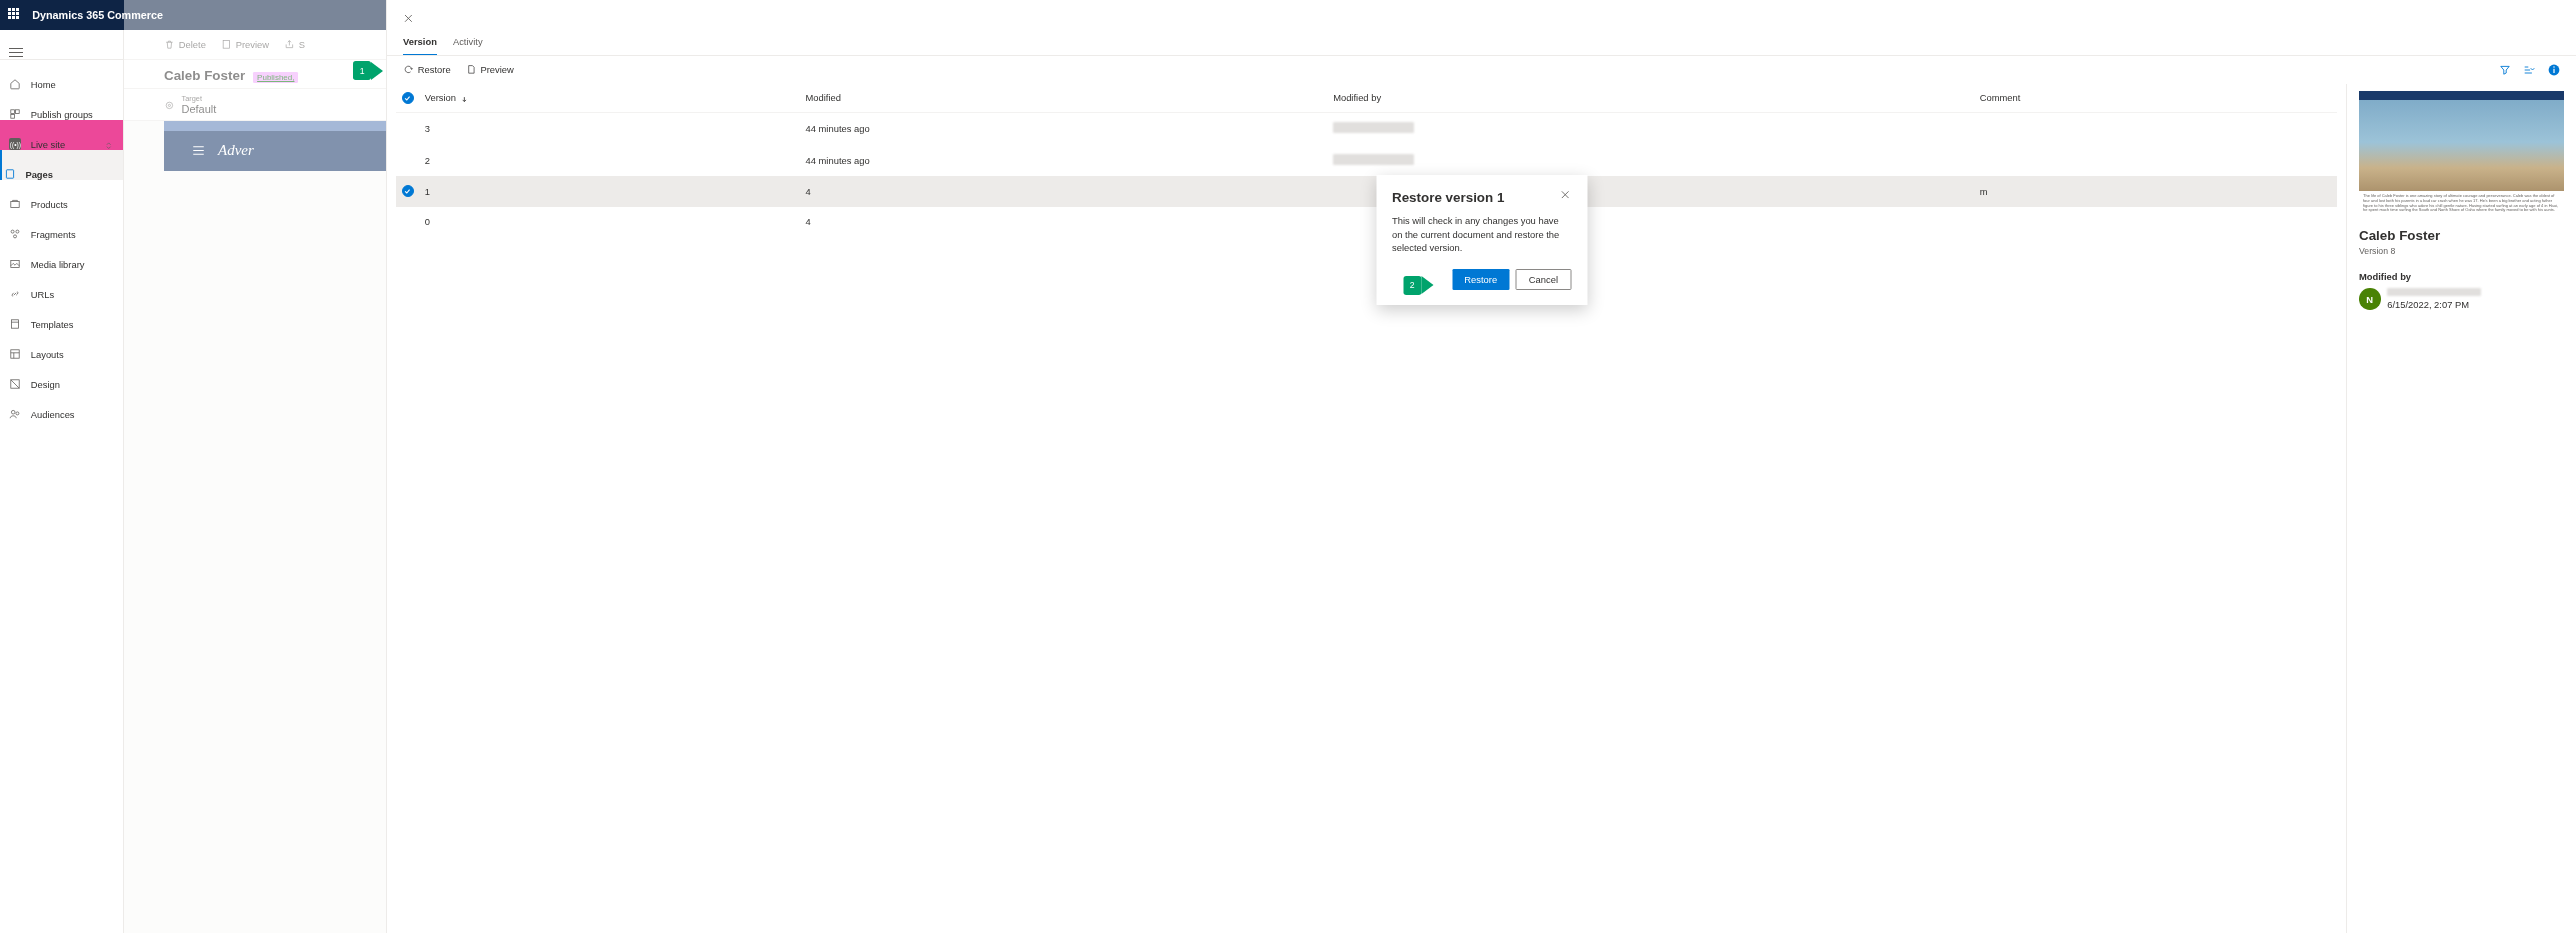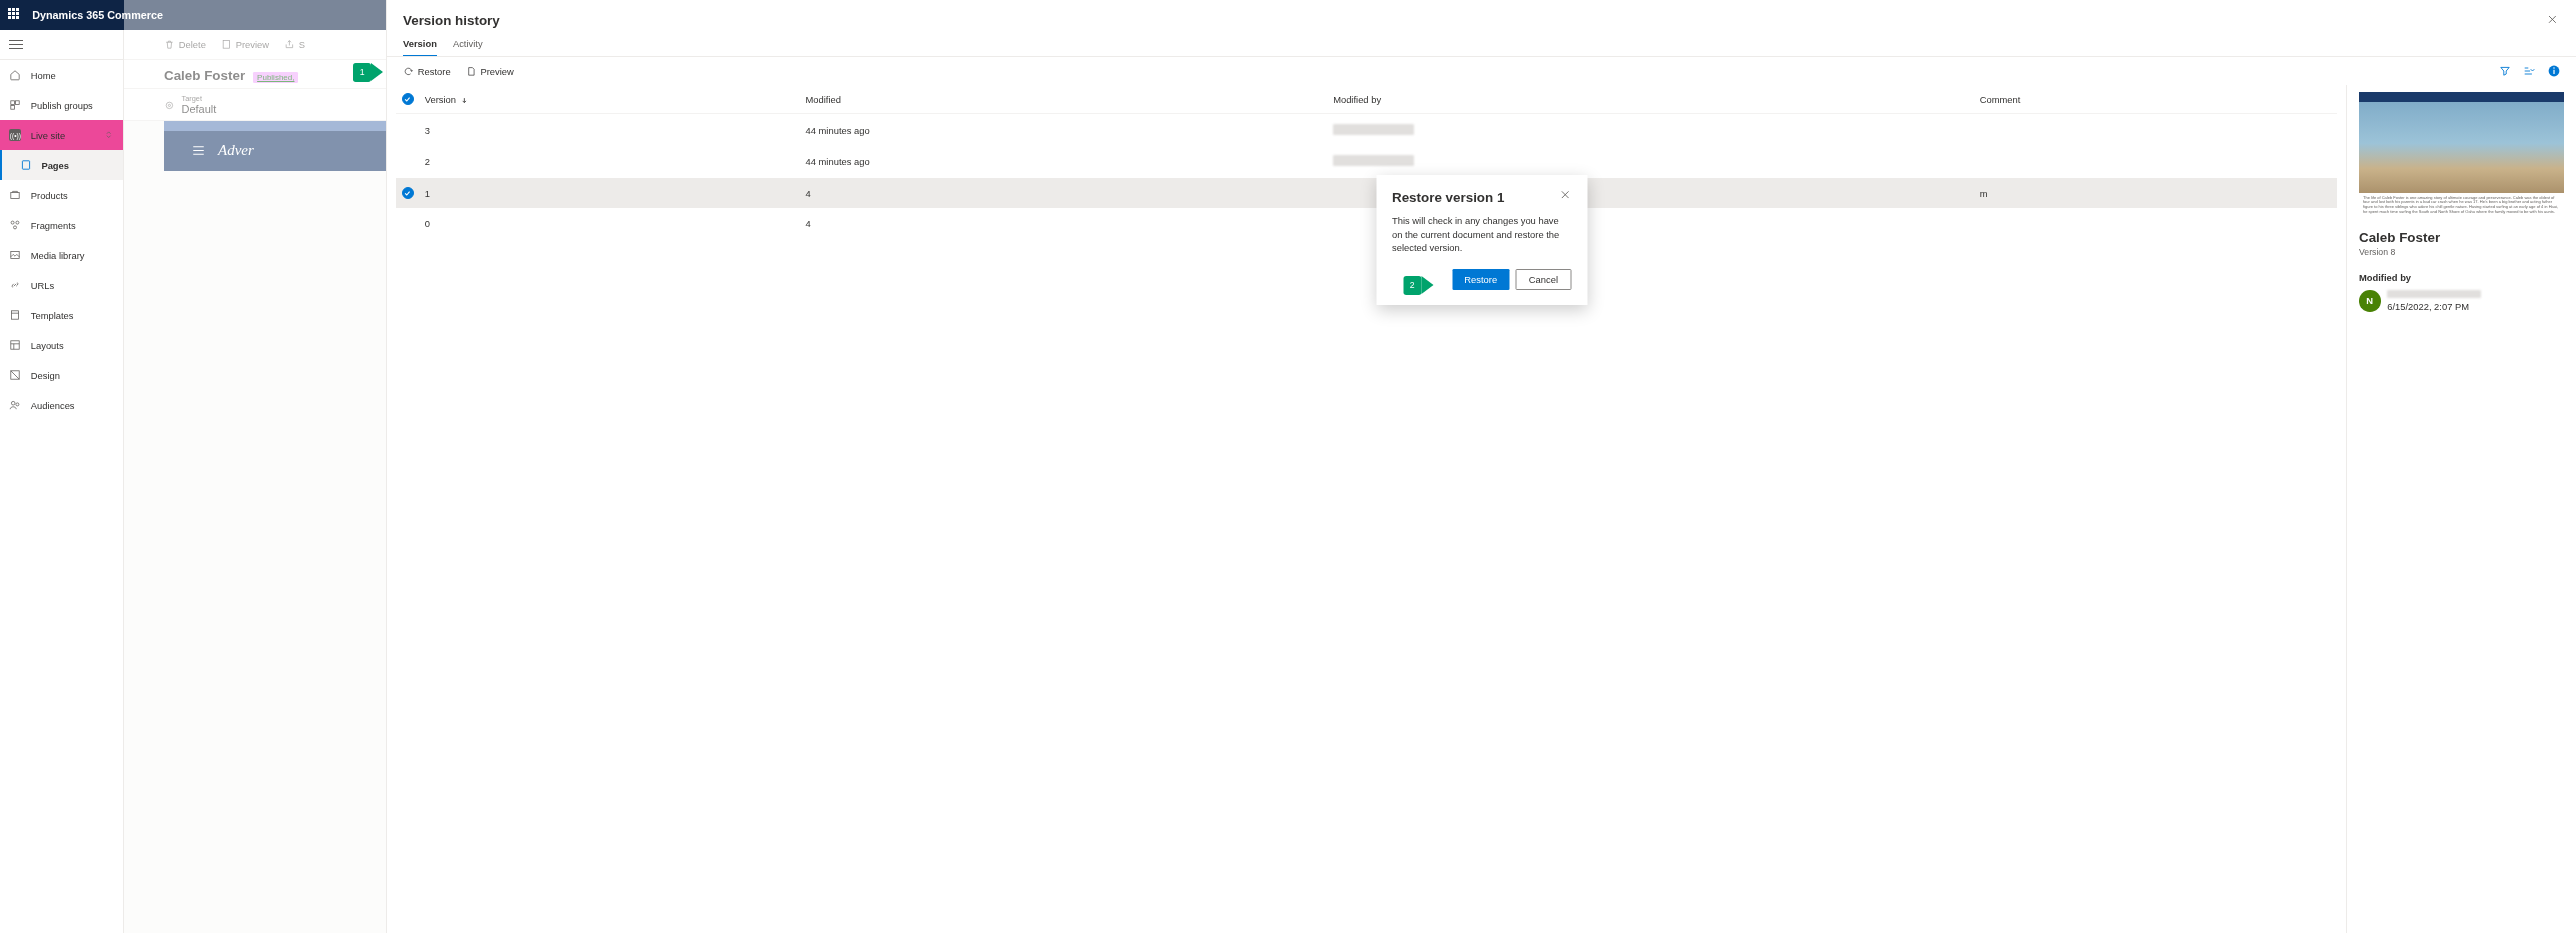--- a/index.html
+++ b/index.html
@@ -48,23 +48,23 @@
     
     .layout { display:flex; height: calc(100vh - 30px); }
 
     
     .left-nav {
       width: 124px;
       background: #fff;
       border-right: 0.7px solid #edebe9;
       padding-top: 0;
     }
-    .left-nav .nav-row { height:30px; display:flex; align-items:center; padding:0 9.4px; color:#323130; gap:9.4px; cursor:pointer; }
+    .left-nav .nav-row { height:30px; display:flex; align-items:flex-end; padding:0 9.4px; color:#323130; gap:9.4px; cursor:pointer; }
     .br-top { border-bottom:0.7px solid #edebe9; }
-    .nav-row.active { background: #f3f2f1; border-left: 2px solid #0078d4; padding-left:18px; font-weight:600;}
+    .nav-row.active { background: #f3f2f1; border-left: 2px solid #0078d4; padding-left:2px; font-weight:600;}
     .nav-row.darkbg { background:#ec4899; }
     .nav-icon { width:12px; height:12px; display:flex; align-items:center; justify-content:center; color:#605e5c; flex:0 0 12px;}
     .nav-row.live .nav-icon { background:#605e5c; color:#fff; border-radius:2px; font-size:6.7px; }
     .nav-text { flex:1; }
 
     
     .main-region { flex:1; position:relative; display:flex; }
 
     
     .outline-rail { width:20px; background:#fff; border-right:0.7px solid #edebe9; display:flex; flex-direction:column; align-items:center; padding-top:5.4px; gap:8px; }
@@ -404,21 +404,20 @@
             </svg>
           <span>Adver</span>
         </div>
       </div>
     </div>
 
     <div class="dim-overlay"></div>
 
     <div class="vh-panel">
       <div class="vh-header">
-        <h2>Version history</h2>
         <span class="vh-close">
           <svg viewBox="0 0 16 16" width="10.8" height="10.8" stroke="#605e5c" stroke-width="1.3">
               <path d="M3 3l10 10M13 3L3 13"></path>
             </svg>
         </span>
       </div>
 
       <div class="vh-tabs">
         <div class="vh-tab active">Version</div>
         <div class="vh-tab">Activity</div>

